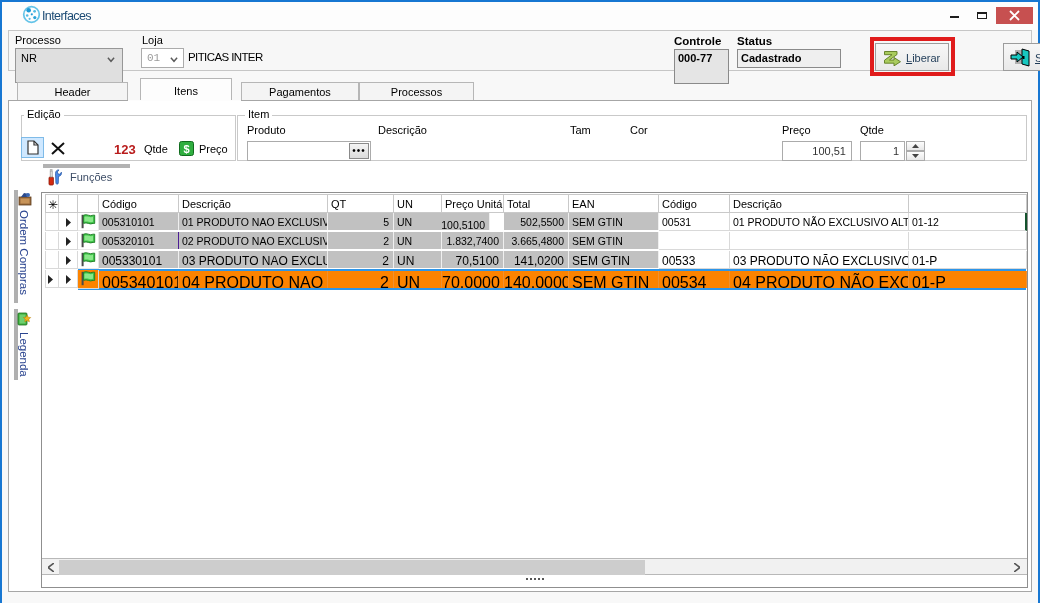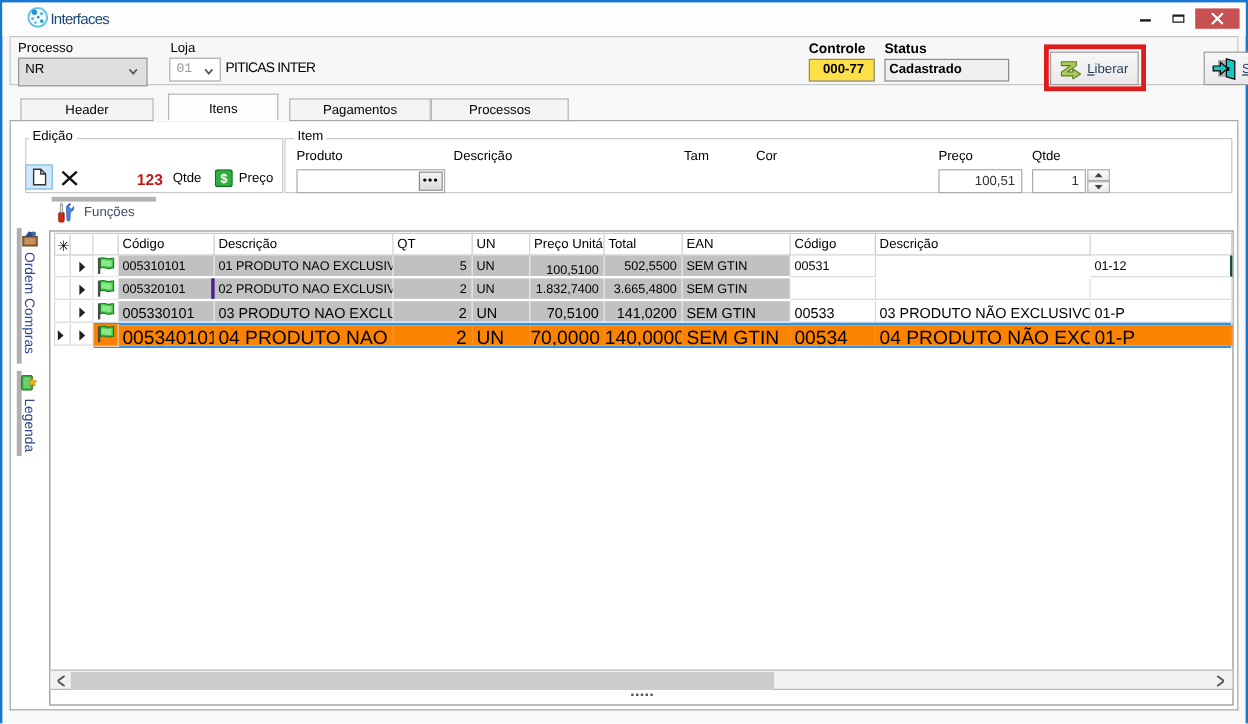--- a/index.html
+++ b/index.html
@@ -10,26 +10,26 @@
 #titlebar { position:absolute; left:2px; top:2px; width:1036px; height:28px; background:#fdfdfd; }
 #title { position:absolute; left:42px; top:9px; font-size:12.5px; letter-spacing:-0.6px; color:#1b4a74; }
 #btnMin { position:absolute; left:950px; top:16px; width:9px; height:2px; background:#1d1d1d; }
 #btnMax { position:absolute; left:977px; top:12px; width:10px; height:7px; border:1px solid #1d1d1d; border-top:2px solid #1d1d1d; }
 #btnClose { position:absolute; left:996px; top:7px; width:37px; height:17px; background:#c75050; }
 #btnClose svg { position:absolute; left:13px; top:3px; }
 
 #topPanel { position:absolute; left:8px; top:30px; width:1024px; height:41px; background:#f7f7f7; border:1px solid #c6c6c6; }
 .lbl { position:absolute; font-size:11px; color:#000; }
 .lblB { position:absolute; font-size:11.5px; font-weight:bold; color:#000; }
-#cbProcesso { position:absolute; left:15px; top:48px; width:108px; height:24px; background:#dfdfdf; border:1px solid #979797; }
+#cbProcesso { position:absolute; left:15px; top:48px; width:108px; height:35px; background:#dfdfdf; border:1px solid #979797; }
 #cbProcesso .t { position:absolute; left:5px; top:3px; }
 #cbLoja { position:absolute; left:141px; top:48px; width:43px; height:20px; background:#fff; border:1px solid #ababab; }
 #cbLoja .t { position:absolute; left:5px; top:3px; color:#9a9a9a;font-family:Liberation Mono, monospace; }
 .chev { position:absolute; width:8px; height:8px; }
-#edControle { position:absolute; left:674px; top:49px; width:55px; height:19px; background:#fde047; border:1px solid #8a8a8a; font-weight:bold; padding:2px 0 0 3px;text-align:center; }
+#edControle { position:absolute; left:674px; top:49px; width:55px; height:35px; background:#e5e5e5; border:1px solid #8a8a8a; font-weight:bold; padding:2px 0 0 3px; }
 #edStatus { position:absolute; left:737px; top:49px; width:104px; height:19px; background:#efefef; border:1px solid #8a8a8a; font-weight:bold; padding:2px 0 0 3px; }
 .btn { position:absolute; top:43px; height:28px; background:linear-gradient(#f7f7f7,#e9e9e9); border:1px solid #9c9c9c; color:#1f3b57; }
 #btnLiberar { left:875px; width:74px; }
 #btnSaida { left:959px; width:76px;margin-left:44px; }
 #redbox { position:absolute; left:870px; top:37px; width:85px; height:39px; border:4px solid #e01b1b; }
 
 .tab { position:absolute; top:82px; height:19px; background:#f4f4f4; border:1px solid #b6b6b6; border-bottom:none; text-align:center; padding-top:3px; }
 #tabItens { top:78px; height:23px; background:#fdfdfd; padding-top:6px; z-index:3; }
 #pageTopLine { position:absolute; left:8px; top:100px; width:1024px; height:1px; background:#a6a6a6; }
 
@@ -200,41 +200,42 @@
         <svg width="16" height="15" viewBox="0 0 16 15" style="position:absolute;left:2px;top:1px">
           <rect x="1.6" y="0.8" width="2" height="13.4" fill="#4a4a4a"></rect>
           <path d="M3.6 1.2 c3.5 -1.8 6 1.8 9.5 0 l1.6 0 0 8.2 -1.6 0 c-3.5 1.8 -6 -1.8 -9.5 0 z" fill="#3fc449" stroke="#1d7a24" stroke-width="0.9"></path>
           <path d="M4.4 2.8 c3 -1.2 5.3 1.2 8.6 0 l0 5 c-3.3 1.2 -5.6 -1.2 -8.6 0 z" fill="#8ae88a"></path>
         </svg>
       </div>
   <div style="position:absolute;left:56px;top:0;width:80px;height:17px;background:#c1c1c1;border-right:1px solid #efefef;padding:3px 0 0 3px;text-align:left;overflow:hidden;white-space:nowrap">005310101</div>
   <div style="position:absolute;left:136px;top:0;width:149px;height:17px;background:#c1c1c1;border-right:1px solid #efefef;padding:3px 0 0 3px;text-align:left;overflow:hidden;white-space:nowrap">01 PRODUTO NAO EXCLUSIVC</div>
   <div style="position:absolute;left:285px;top:0;width:66px;height:17px;background:#c1c1c1;border-right:1px solid #efefef;padding:3px 4px 0 0;text-align:right;overflow:hidden;white-space:nowrap">5</div>
   <div style="position:absolute;left:351px;top:0;width:48px;height:17px;background:#c1c1c1;border-right:1px solid #efefef;padding:3px 0 0 3px;text-align:left;overflow:hidden;white-space:nowrap">UN</div>
-  <div style="position:absolute;left:399px;top:0;width:62px;height:17px;background:#c1c1c1;border-right:1px solid #efefef;padding:6px 4px 0 0;text-align:right;overflow:hidden;white-space:nowrap">100,5100</div>
+  <div style="position:absolute;left:385px;top:0;width:62px;height:17px;background:#c1c1c1;border-right:1px solid #efefef;padding:6px 4px 0 0;text-align:right;overflow:hidden;white-space:nowrap">100,5100</div>
   <div style="position:absolute;left:461px;top:0;width:65px;height:17px;background:#c1c1c1;border-right:1px solid #efefef;padding:3px 4px 0 0;text-align:right;overflow:hidden;white-space:nowrap">502,5500</div>
   <div style="position:absolute;left:526px;top:0;width:90px;height:17px;background:#c1c1c1;border-right:1px solid #efefef;padding:3px 0 0 3px;text-align:left;overflow:hidden;white-space:nowrap">SEM GTIN</div>
   <div style="position:absolute;left:616px;top:0;width:71px;height:18px;background:#fff;border-right:1px solid #d9d9d9;border-bottom:1px solid #d9d9d9;padding:3px 0 0 3px;text-align:left;overflow:hidden;white-space:nowrap">00531</div>
+  <div style="position:absolute;left:687px;top:0;width:179px;height:18px;background:#fff;border-right:1px solid #d9d9d9;border-bottom:1px solid #d9d9d9;padding:3px 0 0 3px;text-align:left;overflow:hidden;white-space:nowrap">01 PRODUTO NÃO EXCLUSIVO ALT</div>
   <div style="position:absolute;left:866px;top:0;width:118px;height:18px;background:#fff;border-right:2px solid #14532d;border-bottom:1px solid #d9d9d9;padding:3px 0 0 3px;text-align:left;overflow:hidden;white-space:nowrap">01-12</div>
  </div>
  <div style="position:absolute;left:1px;top:39px;width:983px;height:19px;font-size:10.5px">
   <div style="position:absolute;left:2px;top:0;width:14px;height:18px;border-right:1px solid #d9d9d9;border-bottom:1px solid #d9d9d9;border-left:1px solid #d9d9d9"></div>
   <div style="position:absolute;left:16px;top:0;width:19px;height:18px;border-right:1px solid #d9d9d9;border-bottom:1px solid #d9d9d9">
         <svg width="5" height="9" viewBox="0 0 5 9" style="position:absolute;left:7px;top:5px">
           <path d="M0 0 L5 4.5 L0 9 z" fill="#222"></path>
         </svg>
       </div>
   <div style="position:absolute;left:35px;top:0px;width:21px;height:18px;background:#fff;border-right:1px solid #e8e8e8;border-bottom:1px solid #e8e8e8">
         <svg width="16" height="15" viewBox="0 0 16 15" style="position:absolute;left:2px;top:1px">
           <rect x="1.6" y="0.8" width="2" height="13.4" fill="#4a4a4a"></rect>
           <path d="M3.6 1.2 c3.5 -1.8 6 1.8 9.5 0 l1.6 0 0 8.2 -1.6 0 c-3.5 1.8 -6 -1.8 -9.5 0 z" fill="#3fc449" stroke="#1d7a24" stroke-width="0.9"></path>
           <path d="M4.4 2.8 c3 -1.2 5.3 1.2 8.6 0 l0 5 c-3.3 1.2 -5.6 -1.2 -8.6 0 z" fill="#8ae88a"></path>
         </svg>
       </div>
-  <div style="position:absolute;left:56px;top:0;width:80px;height:17px;background:#c1c1c1;border-right:3px solid #4c1d95;padding:3px 0 0 3px;text-align:left;overflow:hidden;white-space:nowrap">005320101</div>
+  <div style="position:absolute;left:56px;top:0;width:80px;height:17px;background:#c1c1c1;border-right:1px solid #4c1d95;padding:3px 0 0 3px;text-align:left;overflow:hidden;white-space:nowrap">005320101</div>
   <div style="position:absolute;left:136px;top:0;width:149px;height:17px;background:#c1c1c1;border-right:1px solid #efefef;padding:3px 0 0 3px;text-align:left;overflow:hidden;white-space:nowrap">02 PRODUTO NAO EXCLUSIVC</div>
   <div style="position:absolute;left:285px;top:0;width:66px;height:17px;background:#c1c1c1;border-right:1px solid #efefef;padding:3px 4px 0 0;text-align:right;overflow:hidden;white-space:nowrap">2</div>
   <div style="position:absolute;left:351px;top:0;width:48px;height:17px;background:#c1c1c1;border-right:1px solid #efefef;padding:3px 0 0 3px;text-align:left;overflow:hidden;white-space:nowrap">UN</div>
   <div style="position:absolute;left:399px;top:0;width:62px;height:17px;background:#c1c1c1;border-right:1px solid #efefef;padding:3px 4px 0 0;text-align:right;overflow:hidden;white-space:nowrap">1.832,7400</div>
   <div style="position:absolute;left:461px;top:0;width:65px;height:17px;background:#c1c1c1;border-right:1px solid #efefef;padding:3px 4px 0 0;text-align:right;overflow:hidden;white-space:nowrap">3.665,4800</div>
   <div style="position:absolute;left:526px;top:0;width:90px;height:17px;background:#c1c1c1;border-right:1px solid #efefef;padding:3px 0 0 3px;text-align:left;overflow:hidden;white-space:nowrap">SEM GTIN</div>
   <div style="position:absolute;left:616px;top:0;width:71px;height:18px;background:#fff;border-right:1px solid #d9d9d9;border-bottom:1px solid #d9d9d9;padding:3px 0 0 3px;text-align:left;overflow:hidden;white-space:nowrap"></div>
   <div style="position:absolute;left:687px;top:0;width:179px;height:18px;background:#fff;border-right:1px solid #d9d9d9;border-bottom:1px solid #d9d9d9;padding:3px 0 0 3px;text-align:left;overflow:hidden;white-space:nowrap"></div>
   <div style="position:absolute;left:866px;top:0;width:118px;height:18px;background:#fff;border-right:1px solid #d9d9d9;border-bottom:1px solid #d9d9d9;padding:3px 0 0 3px;text-align:left;overflow:hidden;white-space:nowrap"></div>
  </div>

